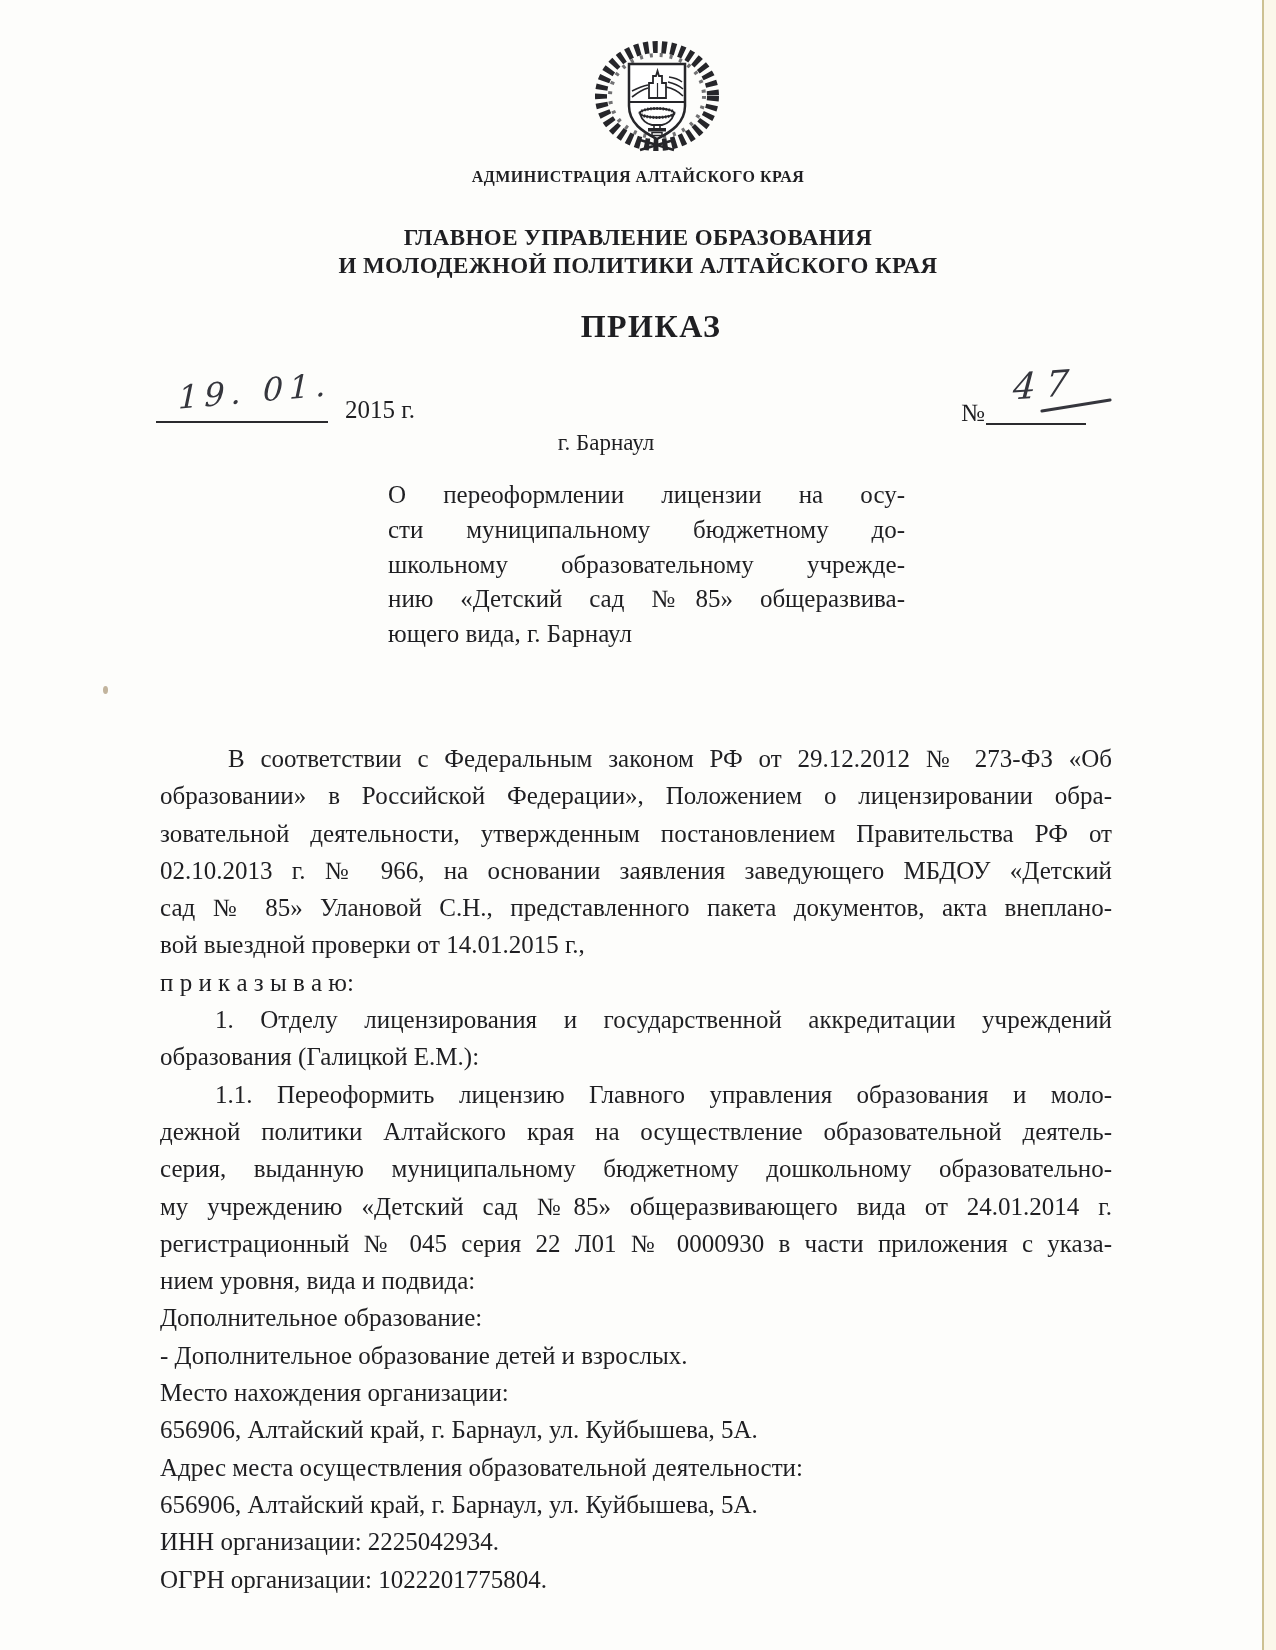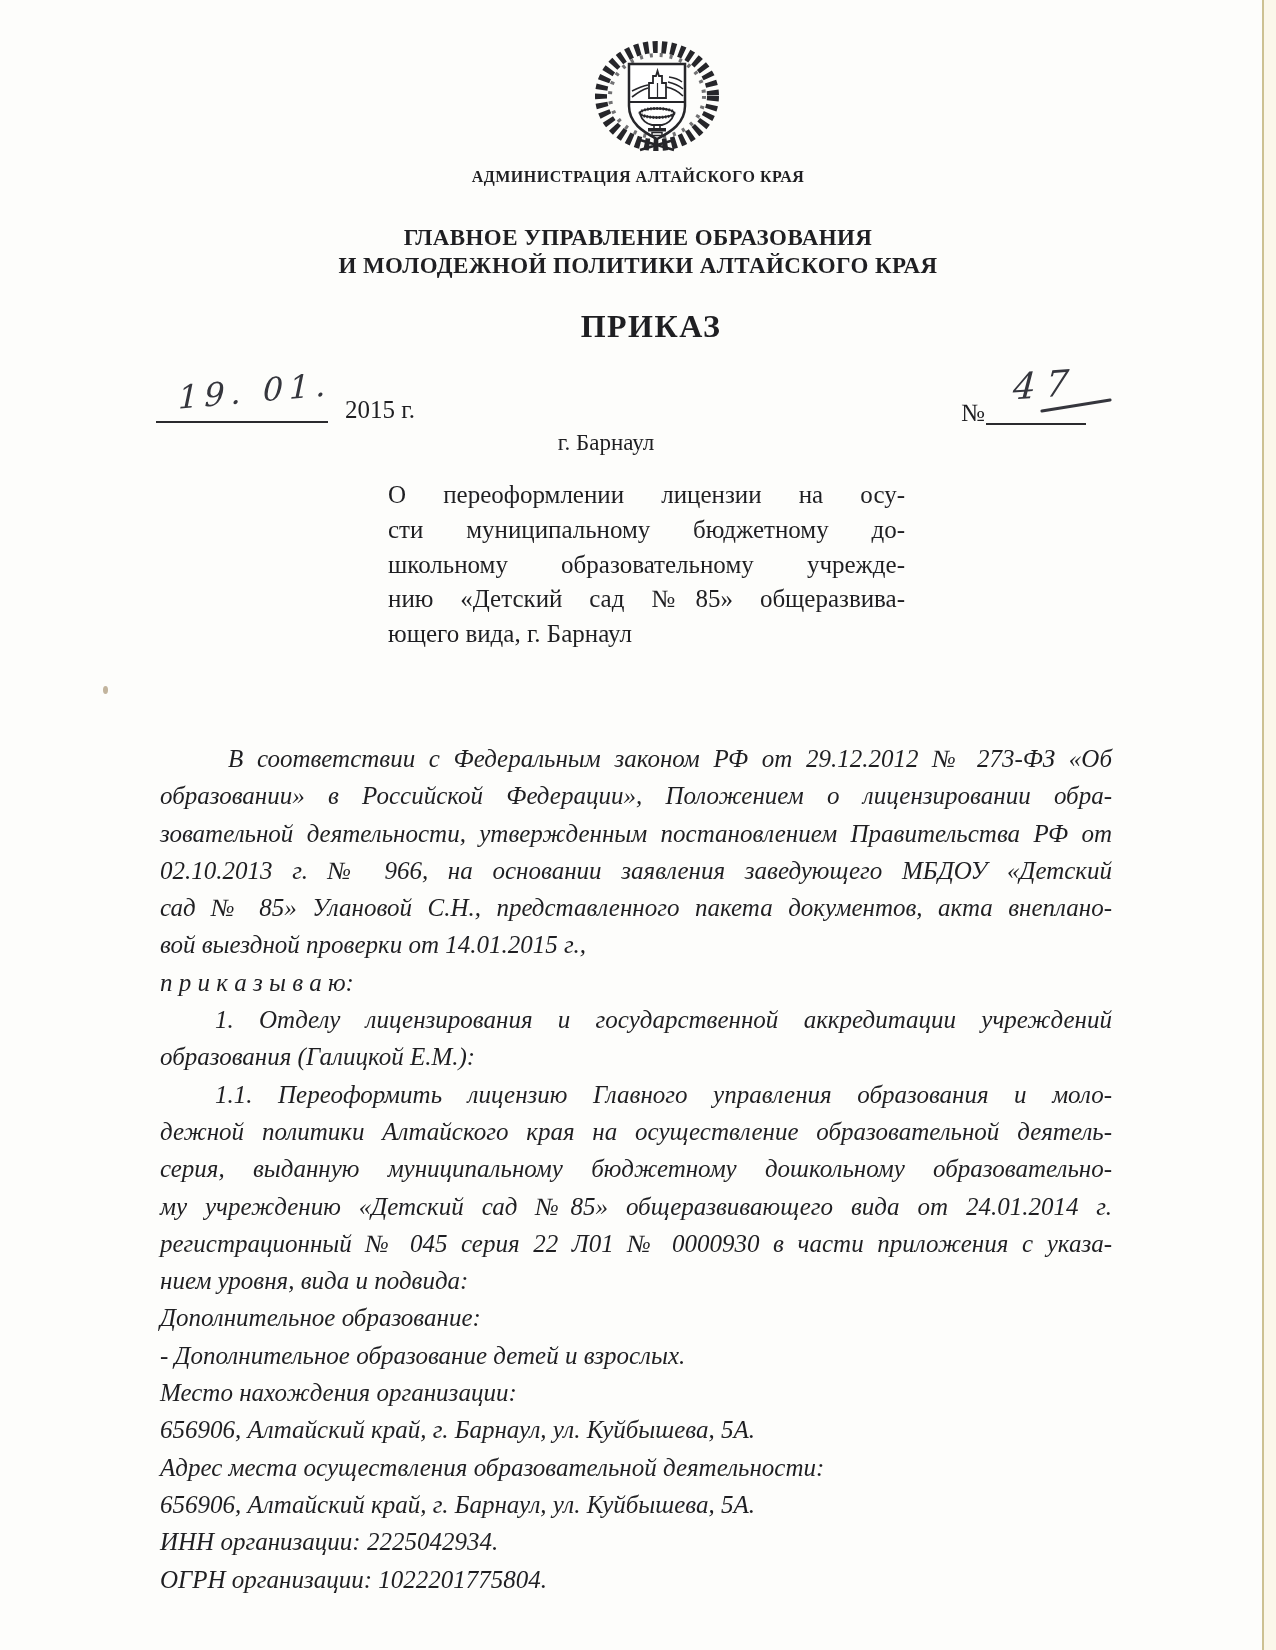--- a/index.html
+++ b/index.html
@@ -61,21 +61,21 @@
   .place{
     position:absolute;top:430px;left:0;width:1212px;
     text-align:center;font-size:23px;
   }
   .subject{
     position:absolute;left:366px;top:478px;width:517px;
     font-size:25px;line-height:34.8px;margin-left:22px;
   }
   .body-text{
     position:absolute;left:160px;top:740px;width:952px;
-    font-size:25px;line-height:37.3px;font-style:italic;
+    font-size:25px;line-height:37.3px;
   }
   .line{white-space:normal;}
   .line.justify{text-align:justify;text-align-last:justify;}
   .speck{
     position:absolute;left:103px;top:686px;width:5px;height:8px;
     background:#b7a78c;border-radius:50%;opacity:.85;
   }
 </style>
 </head>
 <body>

